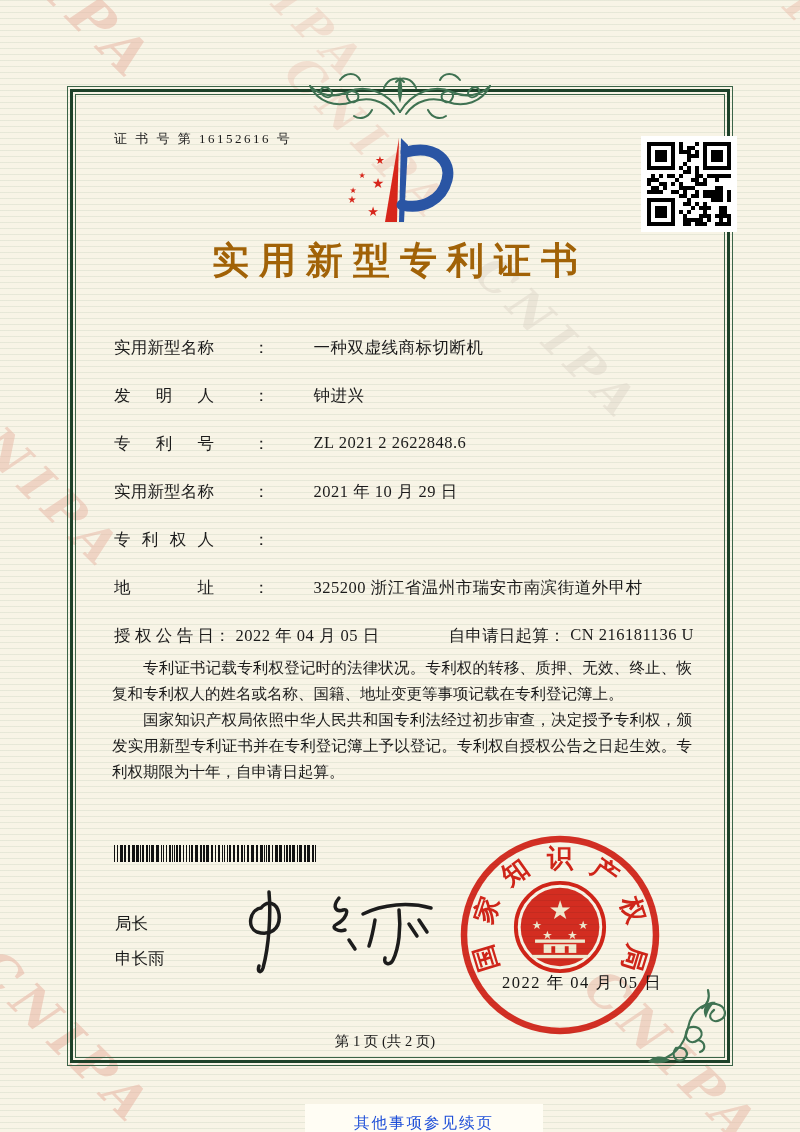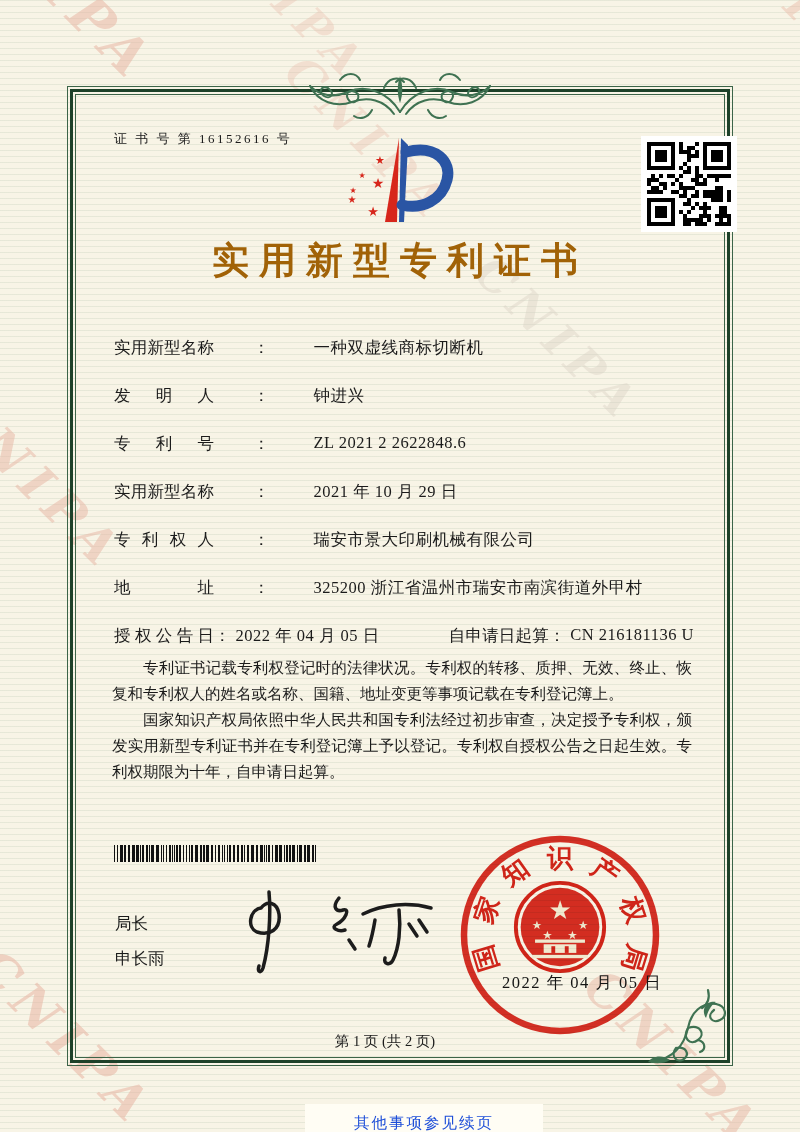--- a/index.html
+++ b/index.html
@@ -268,21 +268,20 @@
       <span class="fvalue">ZL 2021 2 2622848.6</span>
     </div>
     <div class="field-row">
       <span class="flabel">实用新型名称</span>
         <span class="fcolon">：</span>
       <span class="fvalue">2021 年 10 月 29 日</span>
     </div>
     <div class="field-row">
       <span class="flabel">专利权人</span>
         <span class="fcolon">：</span>
-      <span class="fvalue">瑞安市景大印刷机械有限公司</span>
     </div>
     <div class="field-row">
       <span class="flabel">地址</span>
         <span class="fcolon">：</span>
       <span class="fvalue">325200 浙江省温州市瑞安市南滨街道外甲村</span>
     </div>
     <div class="field-row">
       <span class="groupA">
         <span class="flabel">授权公告日</span>
           <span class="fcolon">：</span>

